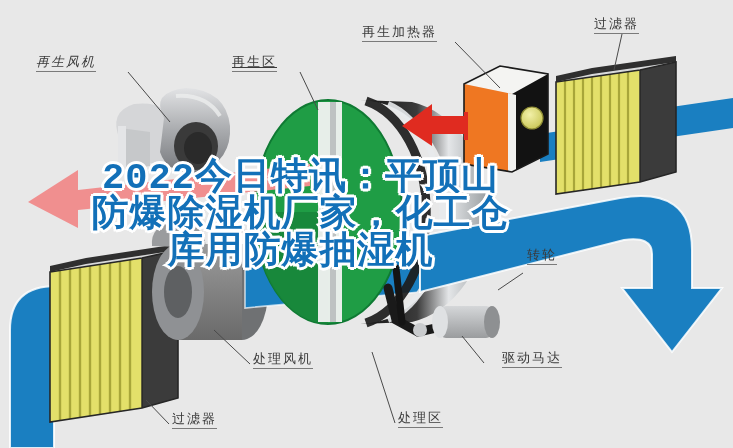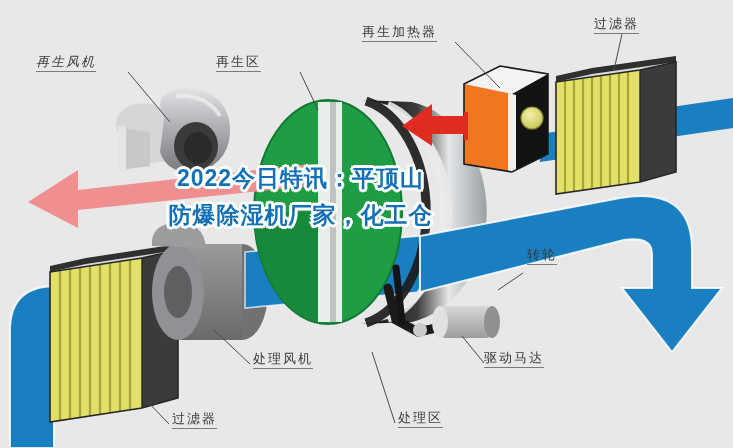--- a/index.html
+++ b/index.html
@@ -29,23 +29,23 @@
     padding-bottom:1px;
     border-bottom:1px solid #7a7a7a;
     line-height:1.15;
   }
   
   #headline{
     position:absolute;
     left:0; top:160px;
     width:601px;
     text-align:center;
-    font-family:Liberation Sans, sans-serif;
+    font-family:Liberation Mono, monospace;
     font-weight:bold;
-    font-size:23px;
+    font-size:37px;
     line-height:37px;
     letter-spacing:1px;
     color:#1270b8;
     -webkit-text-stroke:4px #ffffff;
     paint-order:stroke fill;
     text-shadow:
        2px 0 0 #fff, -2px 0 0 #fff, 0 2px 0 #fff, 0 -2px 0 #fff,
        2px 2px 0 #fff, -2px 2px 0 #fff, 2px -2px 0 #fff, -2px -2px 0 #fff,
        3px 0 0 #fff, -3px 0 0 #fff, 0 3px 0 #fff, 0 -3px 0 #fff;
     pointer-events:none;
@@ -244,25 +244,26 @@
       <path d="M250,364 L214,330"></path>
       <path d="M484,363 L462,336"></path>
       <path d="M169,424 L146,400"></path>
       <path d="M395,423 L372,352"></path>
     </g>
   </svg>
 
   <div id="headline">
     <span class="ln">2022今日特讯：平顶山</span>
     <span class="ln">防爆除湿机厂家，化工仓</span>
+    <span class="ln">库用防爆抽湿机</span>
   </div>
 
   <div class="callout-label" style="left:36px;  top:55px;font-style:italic;">再生风机</div>
-  <div class="callout-label" style="left:216px; top:55px;">再生区</div>
+  <div class="callout-label" style="left:232px; top:55px;text-decoration:underline;">再生区</div>
   <div class="callout-label" style="left:362px; top:25px;text-align:center;">再生加热器</div>
   <div class="callout-label" style="left:594px; top:17px;">过滤器</div>
   <div class="callout-label" style="left:527px; top:248px;">转轮</div>
   <div class="callout-label" style="left:253px; top:352px;text-align:center;">处理风机</div>
-  <div class="callout-label" style="left:484px; top:351px;">驱动马达</div>
+  <div class="callout-label" style="left:502px; top:351px;">驱动马达</div>
   <div class="callout-label" style="left:172px; top:412px;">过滤器</div>
   <div class="callout-label" style="left:398px; top:411px;">处理区</div>
 
 </div>
 
 </body></html>

